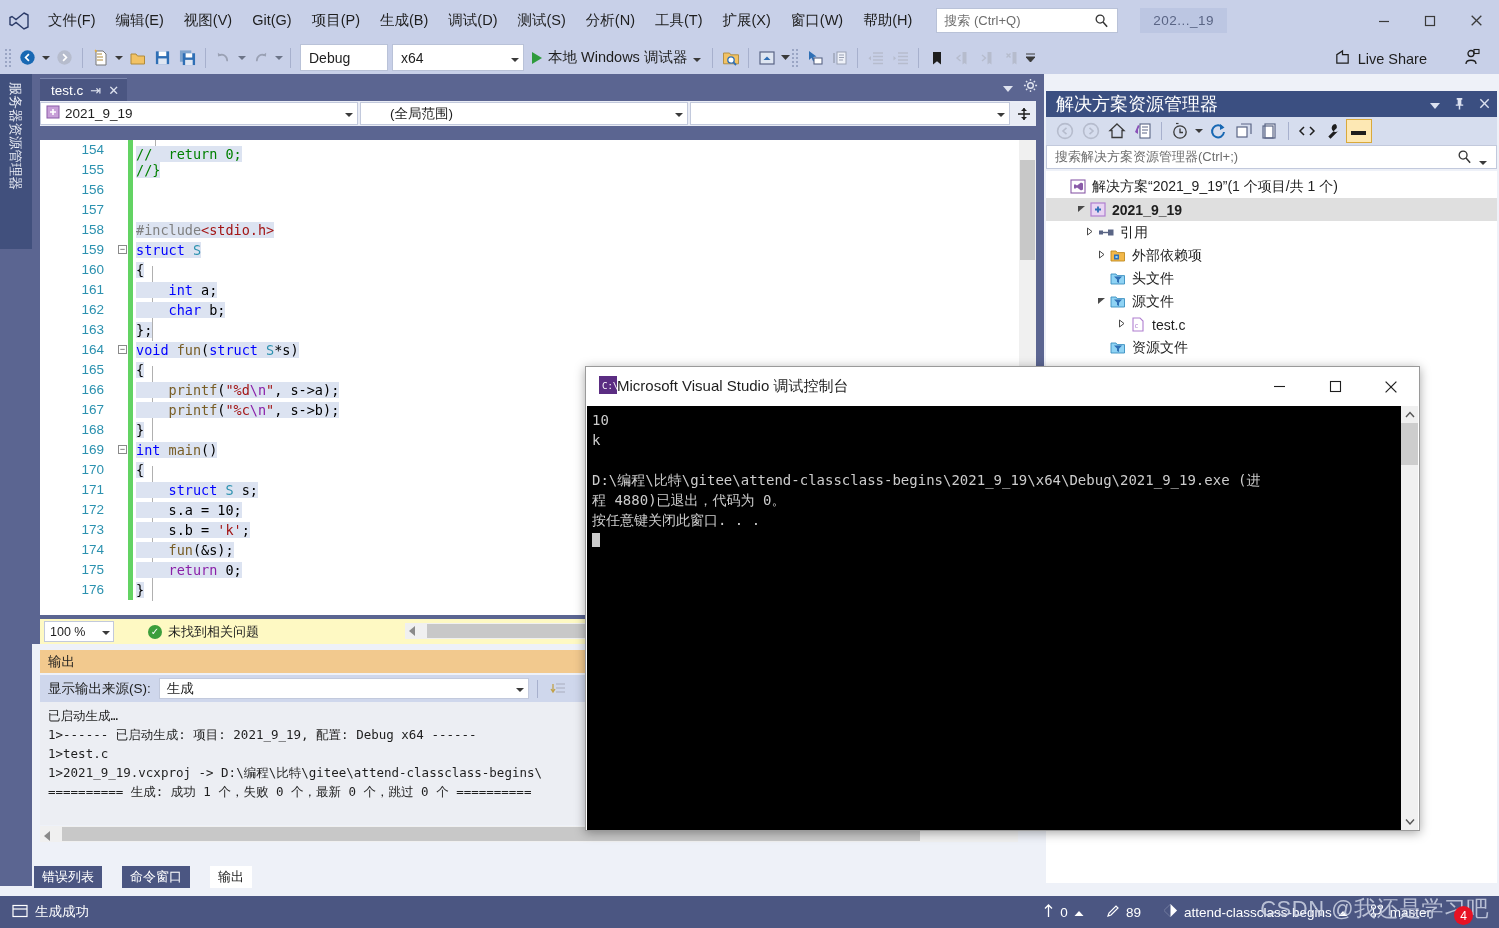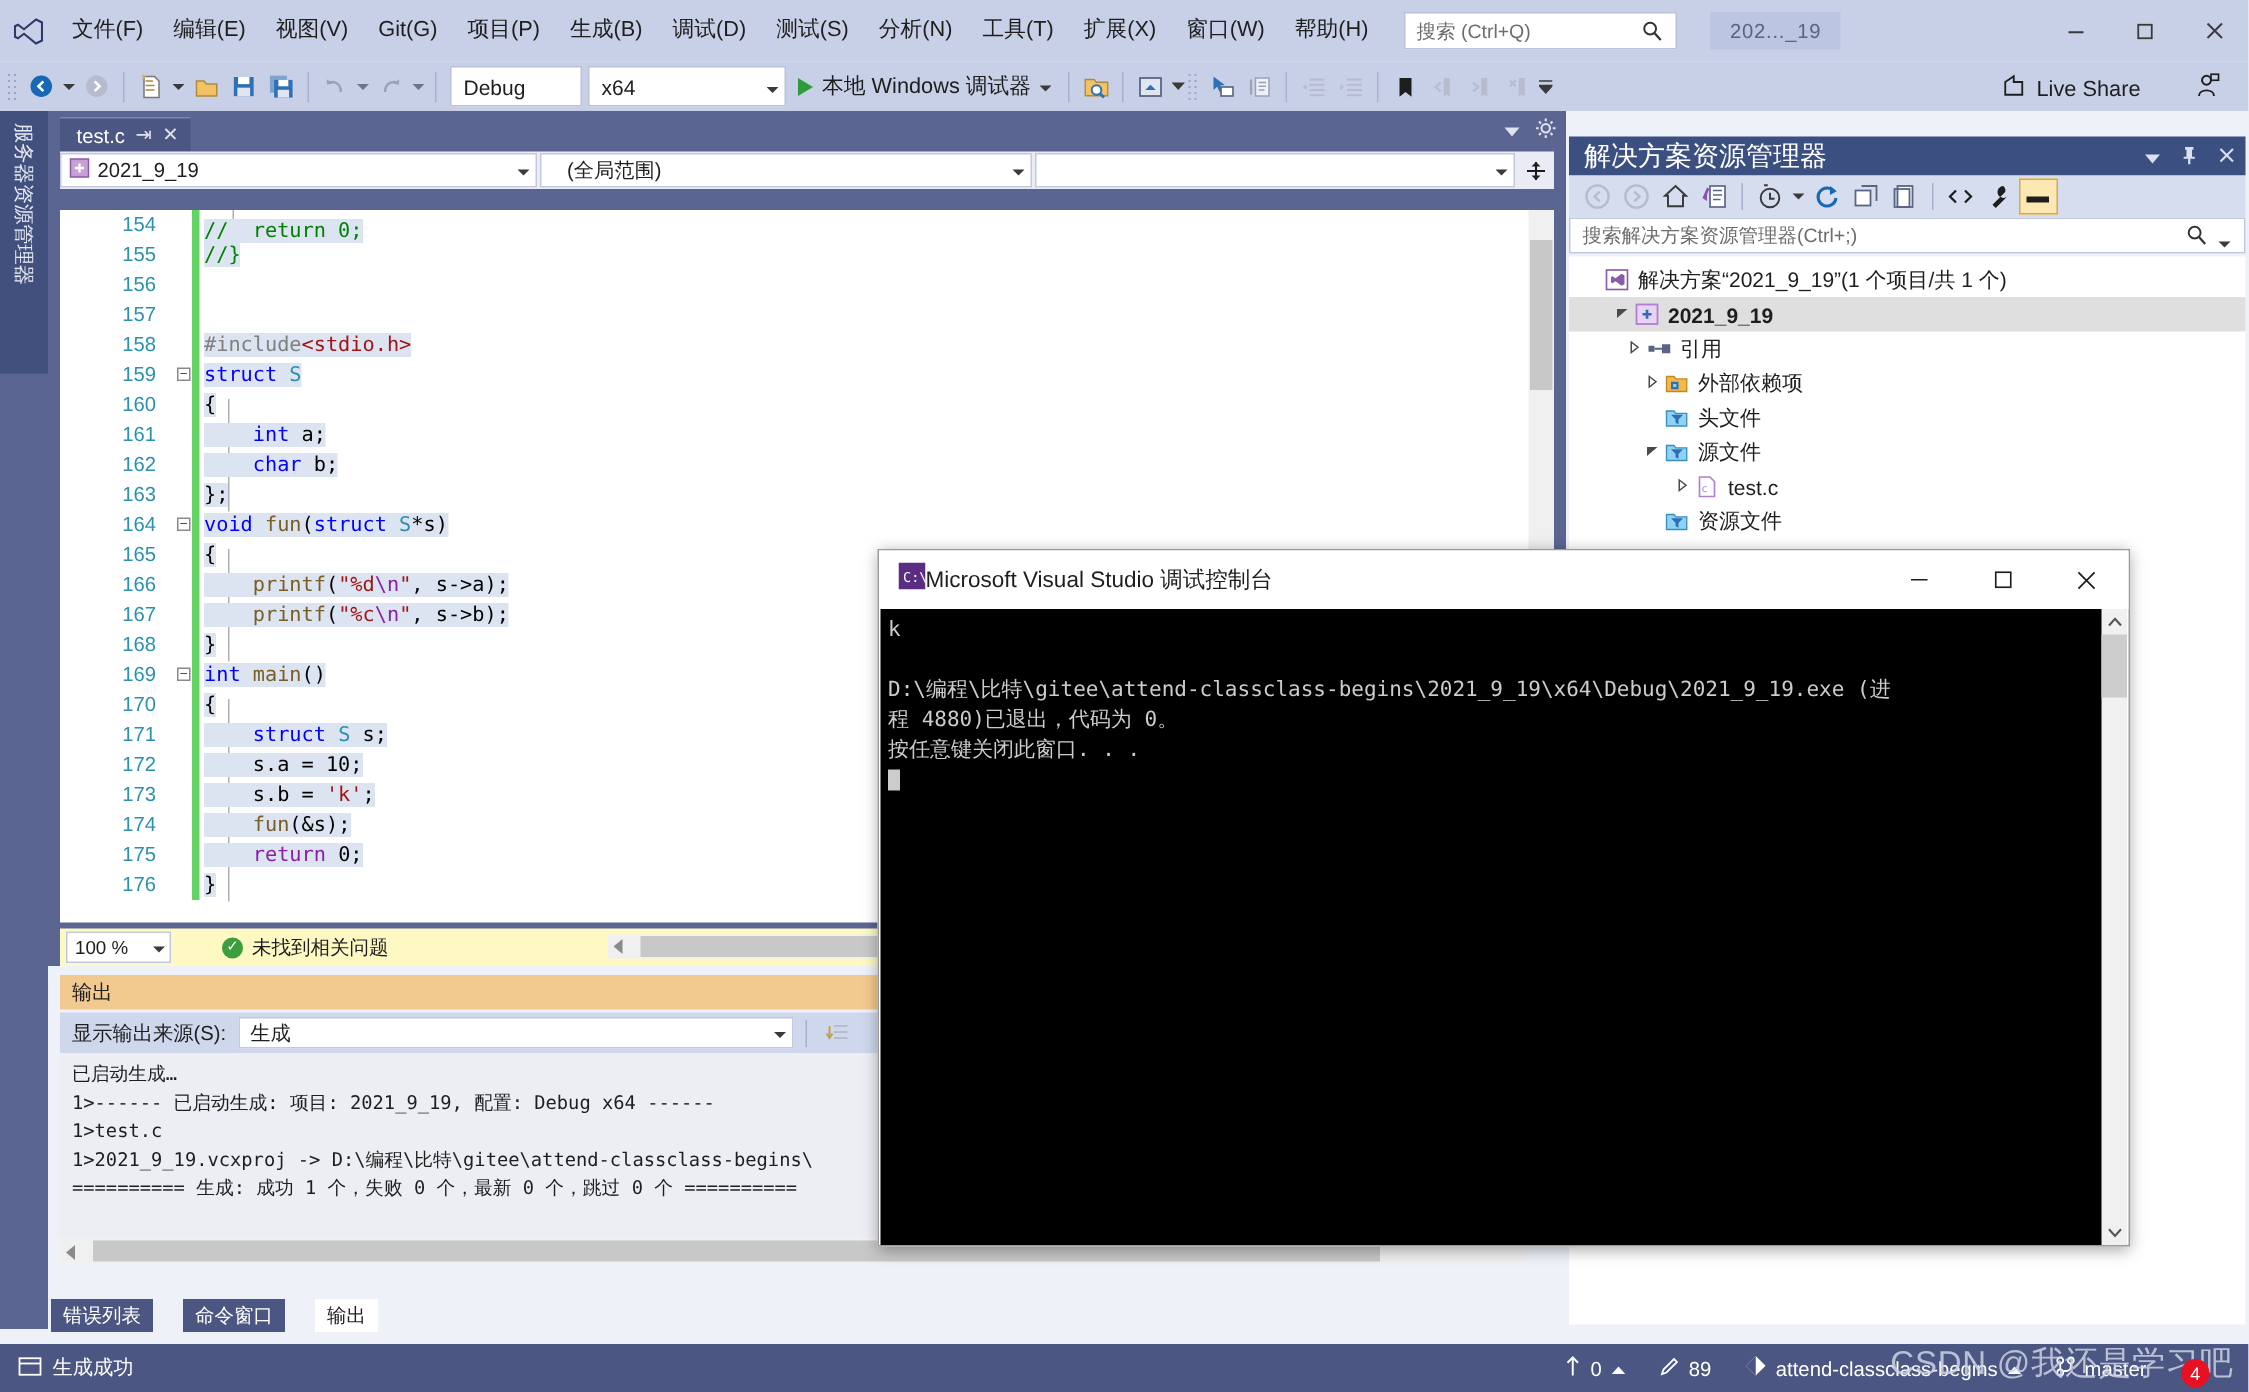--- a/index.html
+++ b/index.html
@@ -529,21 +529,21 @@
               </svg>
           </span>
           <span>2021_9_19</span>
         </span>
         <span>
           <svg width="8" height="6" viewBox="0 0 8 6">
               <path d="M0 1 L8 1 L4 5 Z" fill="#3a3a3a"></path>
             </svg>
         </span>
       </div>
-      <div class="navcombo" style="width:330px;padding-left:17px;">
+      <div class="navcombo" style="width:330px;padding-left:29px;">
         <span class="lbl">(全局范围)</span>
         <span>
           <svg width="8" height="6" viewBox="0 0 8 6">
               <path d="M0 1 L8 1 L4 5 Z" fill="#3a3a3a"></path>
             </svg>
         </span>
       </div>
       <div class="navcombo" style="width:322px">
         <span class="lbl"></span>
         <span>
@@ -930,20 +930,21 @@
         <div class="cbtn close">
           <svg width="14" height="14" viewBox="0 0 13 13">
               <line x1="1.5" y1="1.5" x2="11.5" y2="11.5" stroke="#1e1e1e" stroke-width="1.1"></line>
               <line x1="11.5" y1="1.5" x2="1.5" y2="11.5" stroke="#1e1e1e" stroke-width="1.1"></line>
             </svg>
         </div>
       </div>
     </div>
     <div class="console-body">
       <div id="console-host">
+          <div class="cline">10</div>
           <div class="cline">k</div>
           <div class="cline">&nbsp;</div>
           <div class="cline">D:\编程\比特\gitee\attend-classclass-begins\2021_9_19\x64\Debug\2021_9_19.exe (进</div>
           <div class="cline">程 4880)已退出，代码为 0。</div>
           <div class="cline">按任意键关闭此窗口. . .</div>
         </div>
       <div class="caret-block"></div>
     </div>
     <div class="console-vscroll">
       <div class="cv-arrow">

